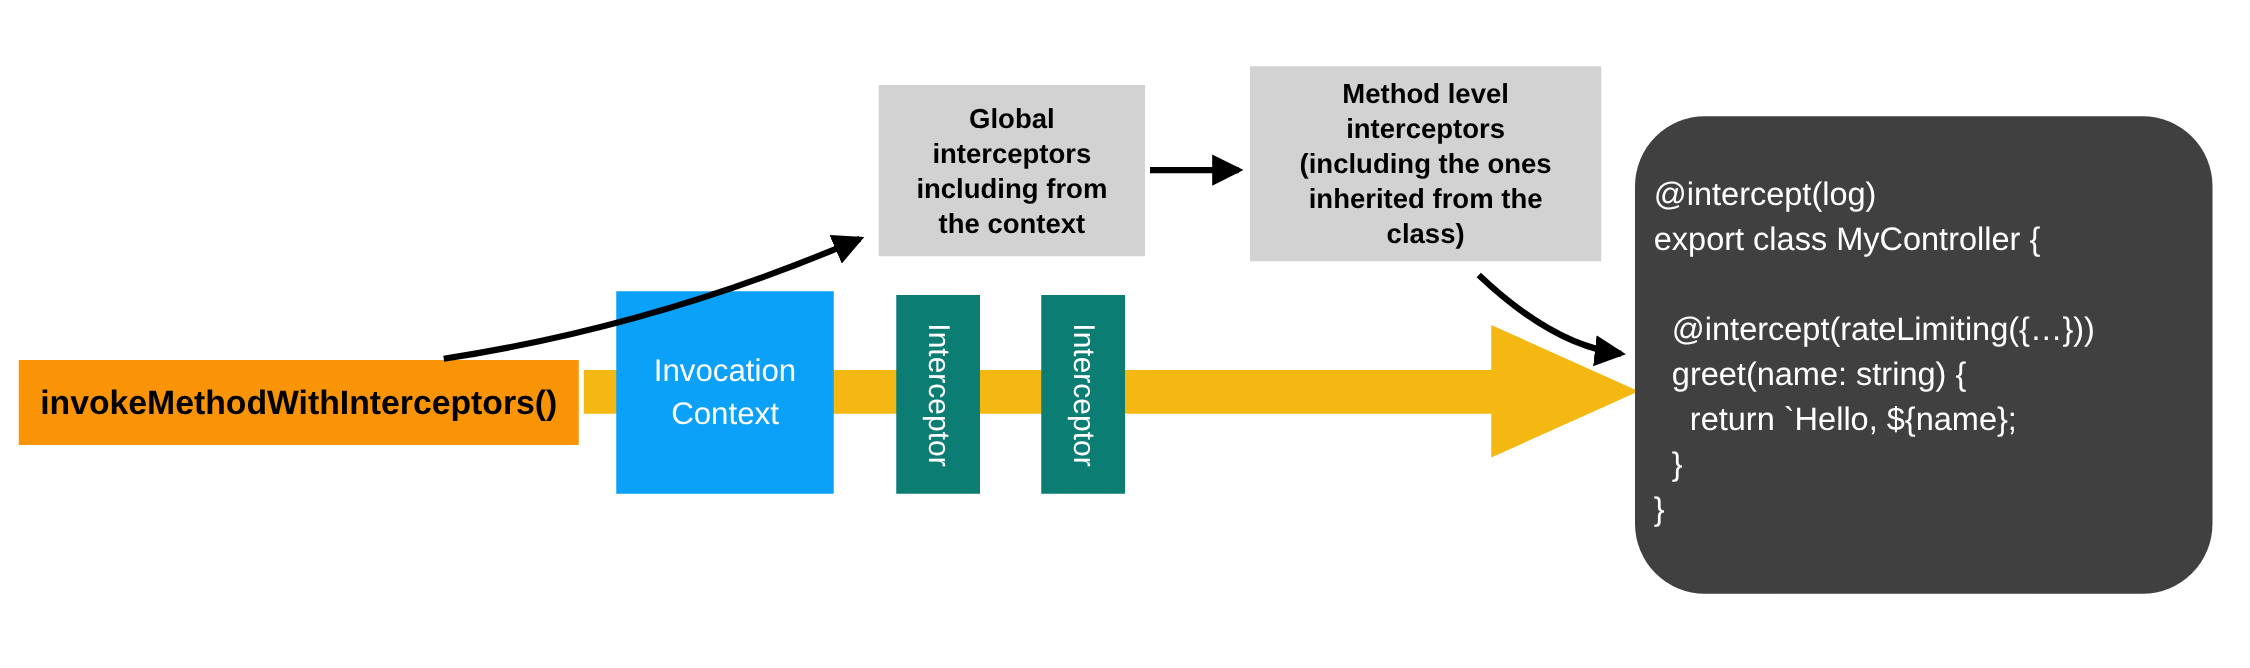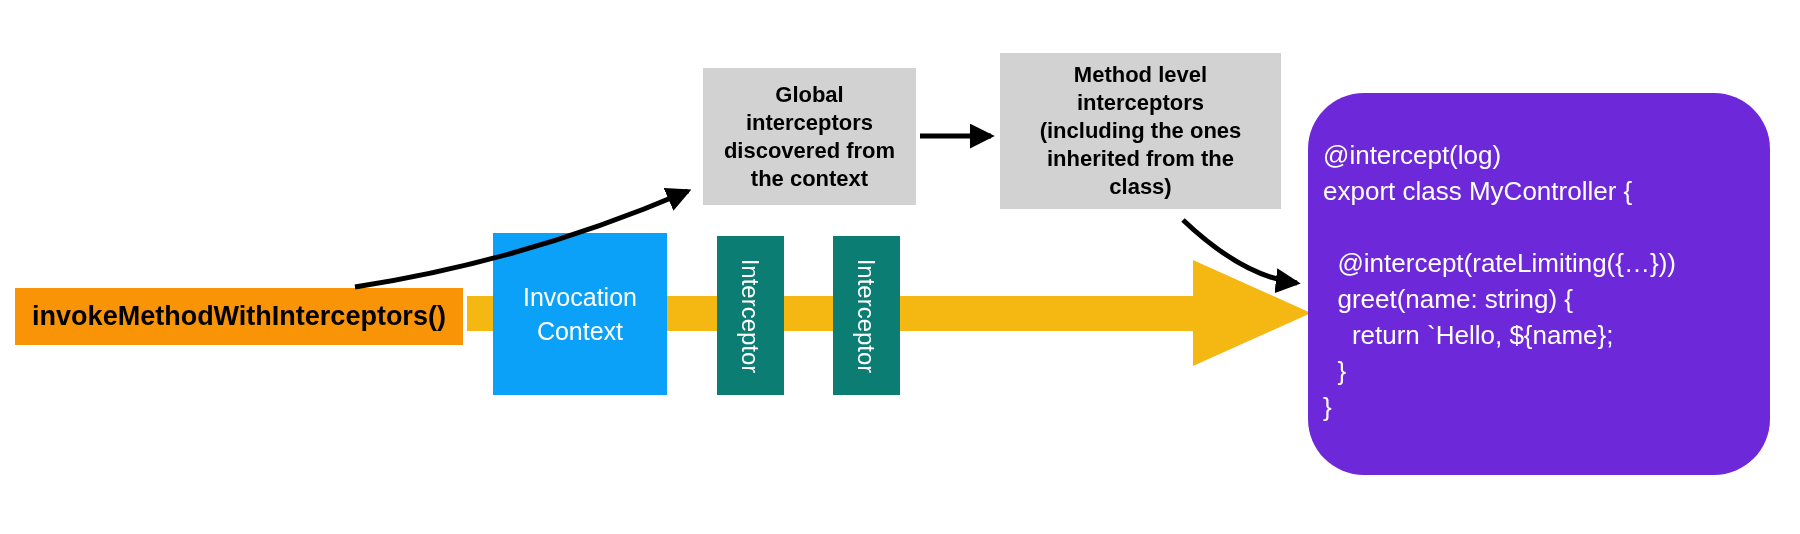--- a/index.html
+++ b/index.html
@@ -19,21 +19,21 @@
   }
   .node {
     position: absolute;
     box-sizing: border-box;
     display: flex;
     align-items: center;
     justify-content: center;
     text-align: center;
   }
   .invoke-box {
-    left: 15px; top: 288px; width: 448px; height: 57px;
+    left: 15px; top: 288px; width: 448px; height: 68px;
     font-size: 27px; font-weight: bold; color: #000;
     white-space: nowrap;
   }
   .context-box {
     left: 493px; top: 233px; width: 174px; height: 162px;
     font-size: 25px; line-height: 34px; color: #fff;
     white-space: pre-line;
   }
   .teal-box {
     top: 236px; width: 67px; height: 159px;
@@ -81,30 +81,30 @@
   <div class="node teal-box teal-1" style="background: rgb(11, 125, 115);">
     <span class="vtext">Interceptor</span>
   </div>
 
   <div class="node teal-box teal-2" style="background: rgb(11, 125, 115);">
     <span class="vtext">Interceptor</span>
   </div>
 
   <div class="node note-box note-1" style="background: rgb(210, 210, 210);">Global
 interceptors
-discovered from
+including from
 the context</div>
 
   <div class="node note-box note-2" style="background: rgb(210, 210, 210);">Method level
 interceptors
 (including the ones
 inherited from the
 class)</div>
 
-  <div class="code-box" style="background: #6d28d9;">
+  <div class="code-box" style="background: #404040;">
     <pre>@intercept(log)
 export class MyController {
 
   @intercept(rateLimiting({…}))
   greet(name: string) {
     return `Hello, ${name};
   }
 }</pre>
   </div>
 

